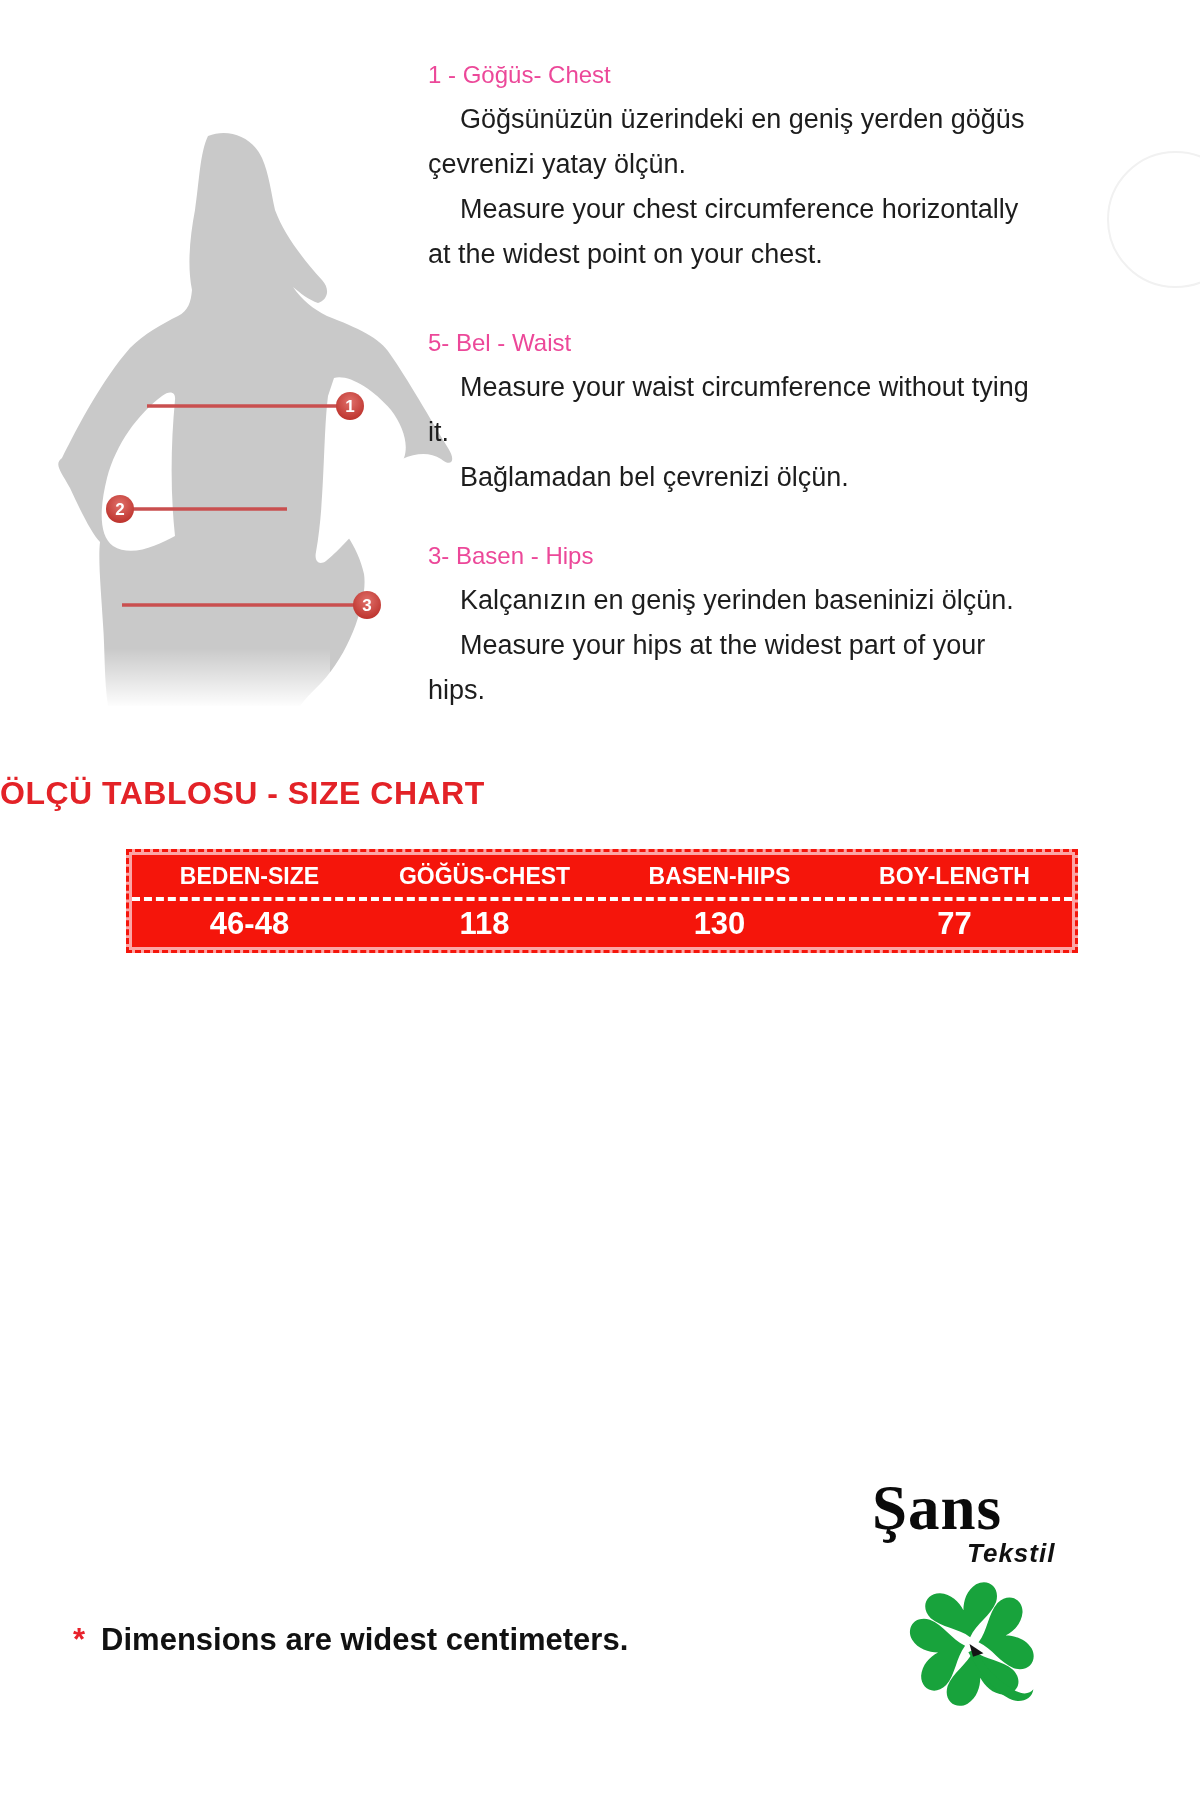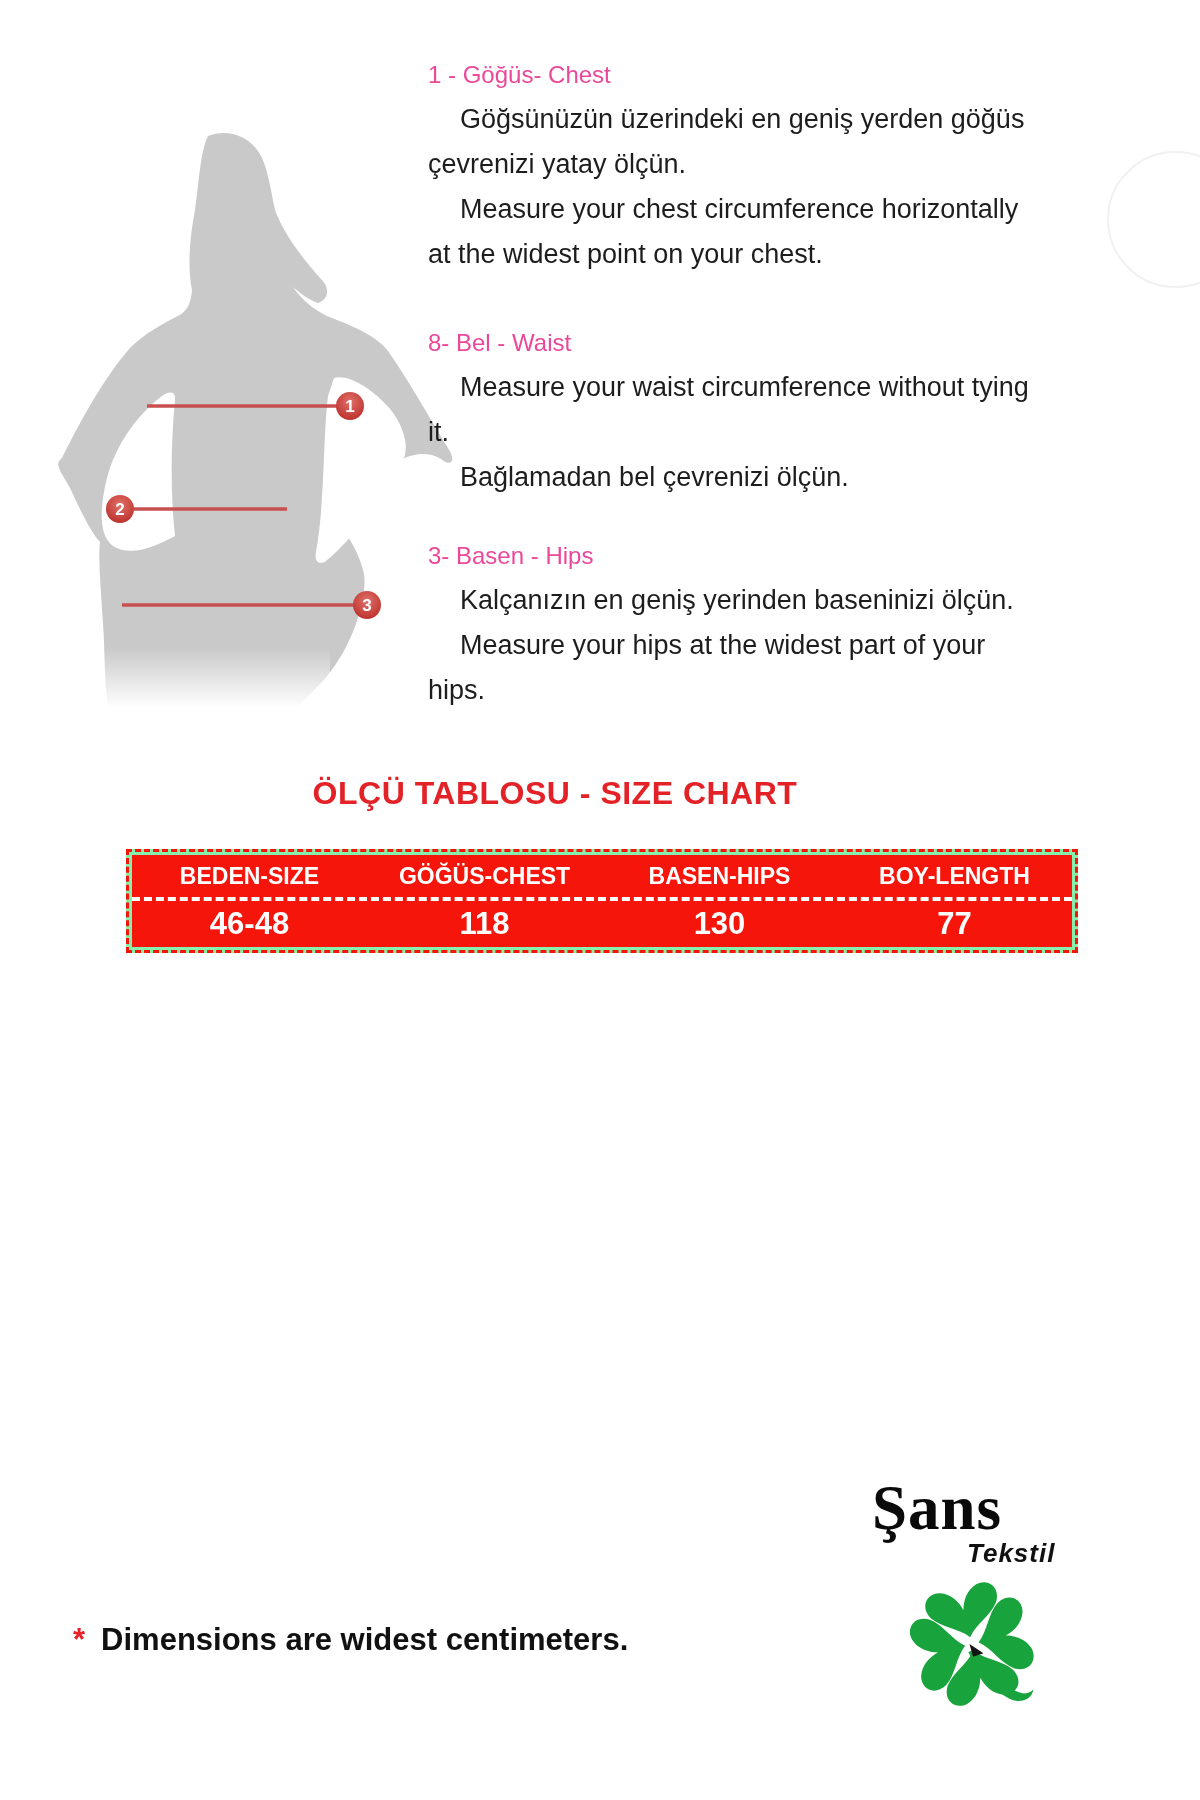--- a/index.html
+++ b/index.html
@@ -22,28 +22,28 @@
 
   
   .instructions{position:absolute;left:428px;top:52px;width:610px;}
   .sec-heading{color:#ec4899;font-size:24px;line-height:45px;font-weight:400;}
   .instructions p{margin:0;font-size:27px;line-height:45px;color:#1d1d1d;text-indent:32px;}
   .section-2 .sec-heading{margin-top:43px;}
   .section-3 .sec-heading{margin-top:33px;}
 
   
   .chart-title{
-    position:absolute;left:0;top:775px;width:1110px;text-align:center;
+    position:absolute;left:0;top:775px;width:1110px;
     color:#e32227;font-size:32px;font-weight:bold;letter-spacing:.5px;
   }
 
   
   .size-table{
     position:absolute;left:126px;top:849px;width:952px;box-sizing:border-box;
-    border:3px dashed #f5150b;padding:3px;background:#86efac;
+    border:3px dashed #f5150b;padding:3px;background:#fca5a5;
   }
   .tbl-inner{background:#f5150b;}
   .tbl-row{display:flex;align-items:center;}
   .tbl-head{height:42px;border-bottom:4px dashed #ffffff;}
   .tbl-vals{height:46px;}
   .cell{flex:1;text-align:center;color:#ffffff;font-weight:bold;}
   .tbl-head .cell{font-size:23px;}
   .tbl-vals .cell{font-size:31px;}
 
   
@@ -140,21 +140,21 @@
     </svg>
   </div>
 
   <div class="instructions">
     <div class="section section-1">
       <div class="sec-heading">1 - Göğüs- Chest</div>
       <p>Göğsünüzün üzerindeki en geniş yerden göğüs çevrenizi yatay ölçün.</p>
       <p>Measure your chest circumference horizontally at the widest point on your chest.</p>
     </div>
     <div class="section section-2">
-      <div class="sec-heading">8- Bel - Waist</div>
+      <div class="sec-heading">5- Bel - Waist</div>
       <p>Measure your waist circumference without tying it.</p>
       <p>Bağlamadan bel çevrenizi ölçün.</p>
     </div>
     <div class="section section-3">
       <div class="sec-heading">3- Basen - Hips</div>
       <p>Kalçanızın en geniş yerinden baseninizi ölçün.</p>
       <p>Measure your hips at the widest part of your hips.</p>
     </div>
   </div>
 

